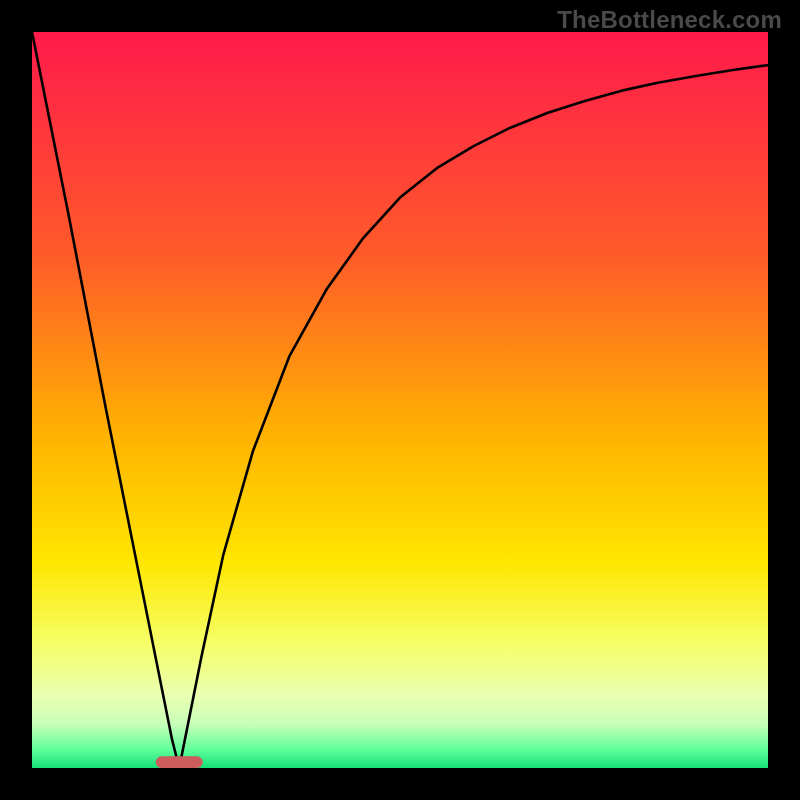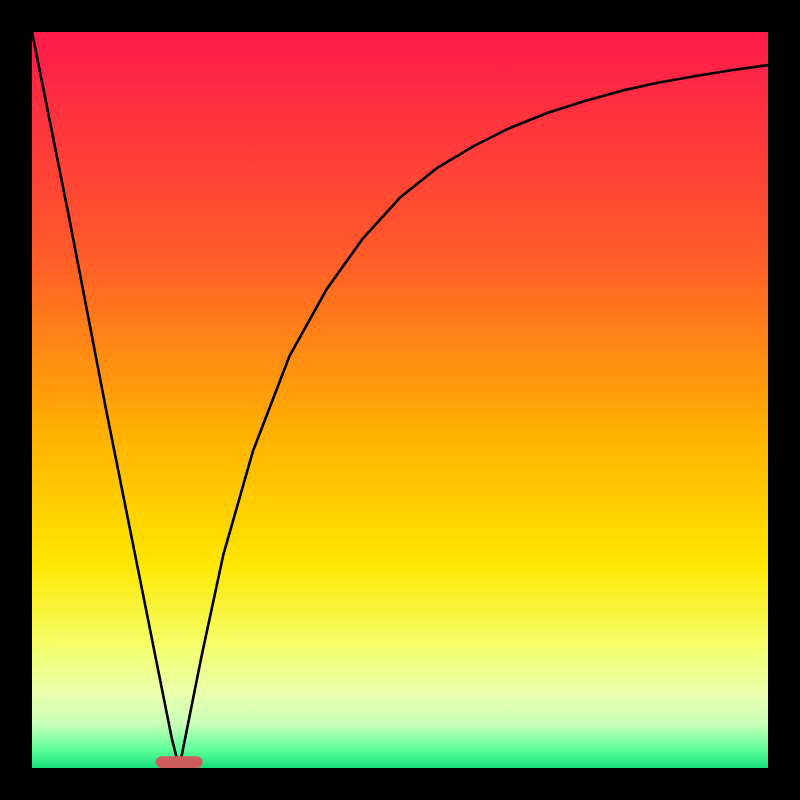--- a/index.html
+++ b/index.html
@@ -35,20 +35,21 @@
     letter-spacing: 0.2px;
     font-family: Arial, Helvetica, sans-serif;
   }
   svg { display: block; }
 </style>
 </head>
 <body>
 
 <div class="frame">
 
+  <div class="watermark">TheBottleneck.com</div>
 
   <div class="plot">
     <svg id="chart-svg" width="736" height="736" viewBox="0 0 736 736">
       <defs>
         <linearGradient id="bg-grad" x1="0" y1="0" x2="0" y2="1">
             <stop offset="0%" stop-color="#ff1a4b"></stop>
             <stop offset="30%" stop-color="#ff5a2a"></stop>
             <stop offset="55.00000000000001%" stop-color="#ffb300"></stop>
             <stop offset="72%" stop-color="#ffe600"></stop>
             <stop offset="83%" stop-color="#f5ff66"></stop>

